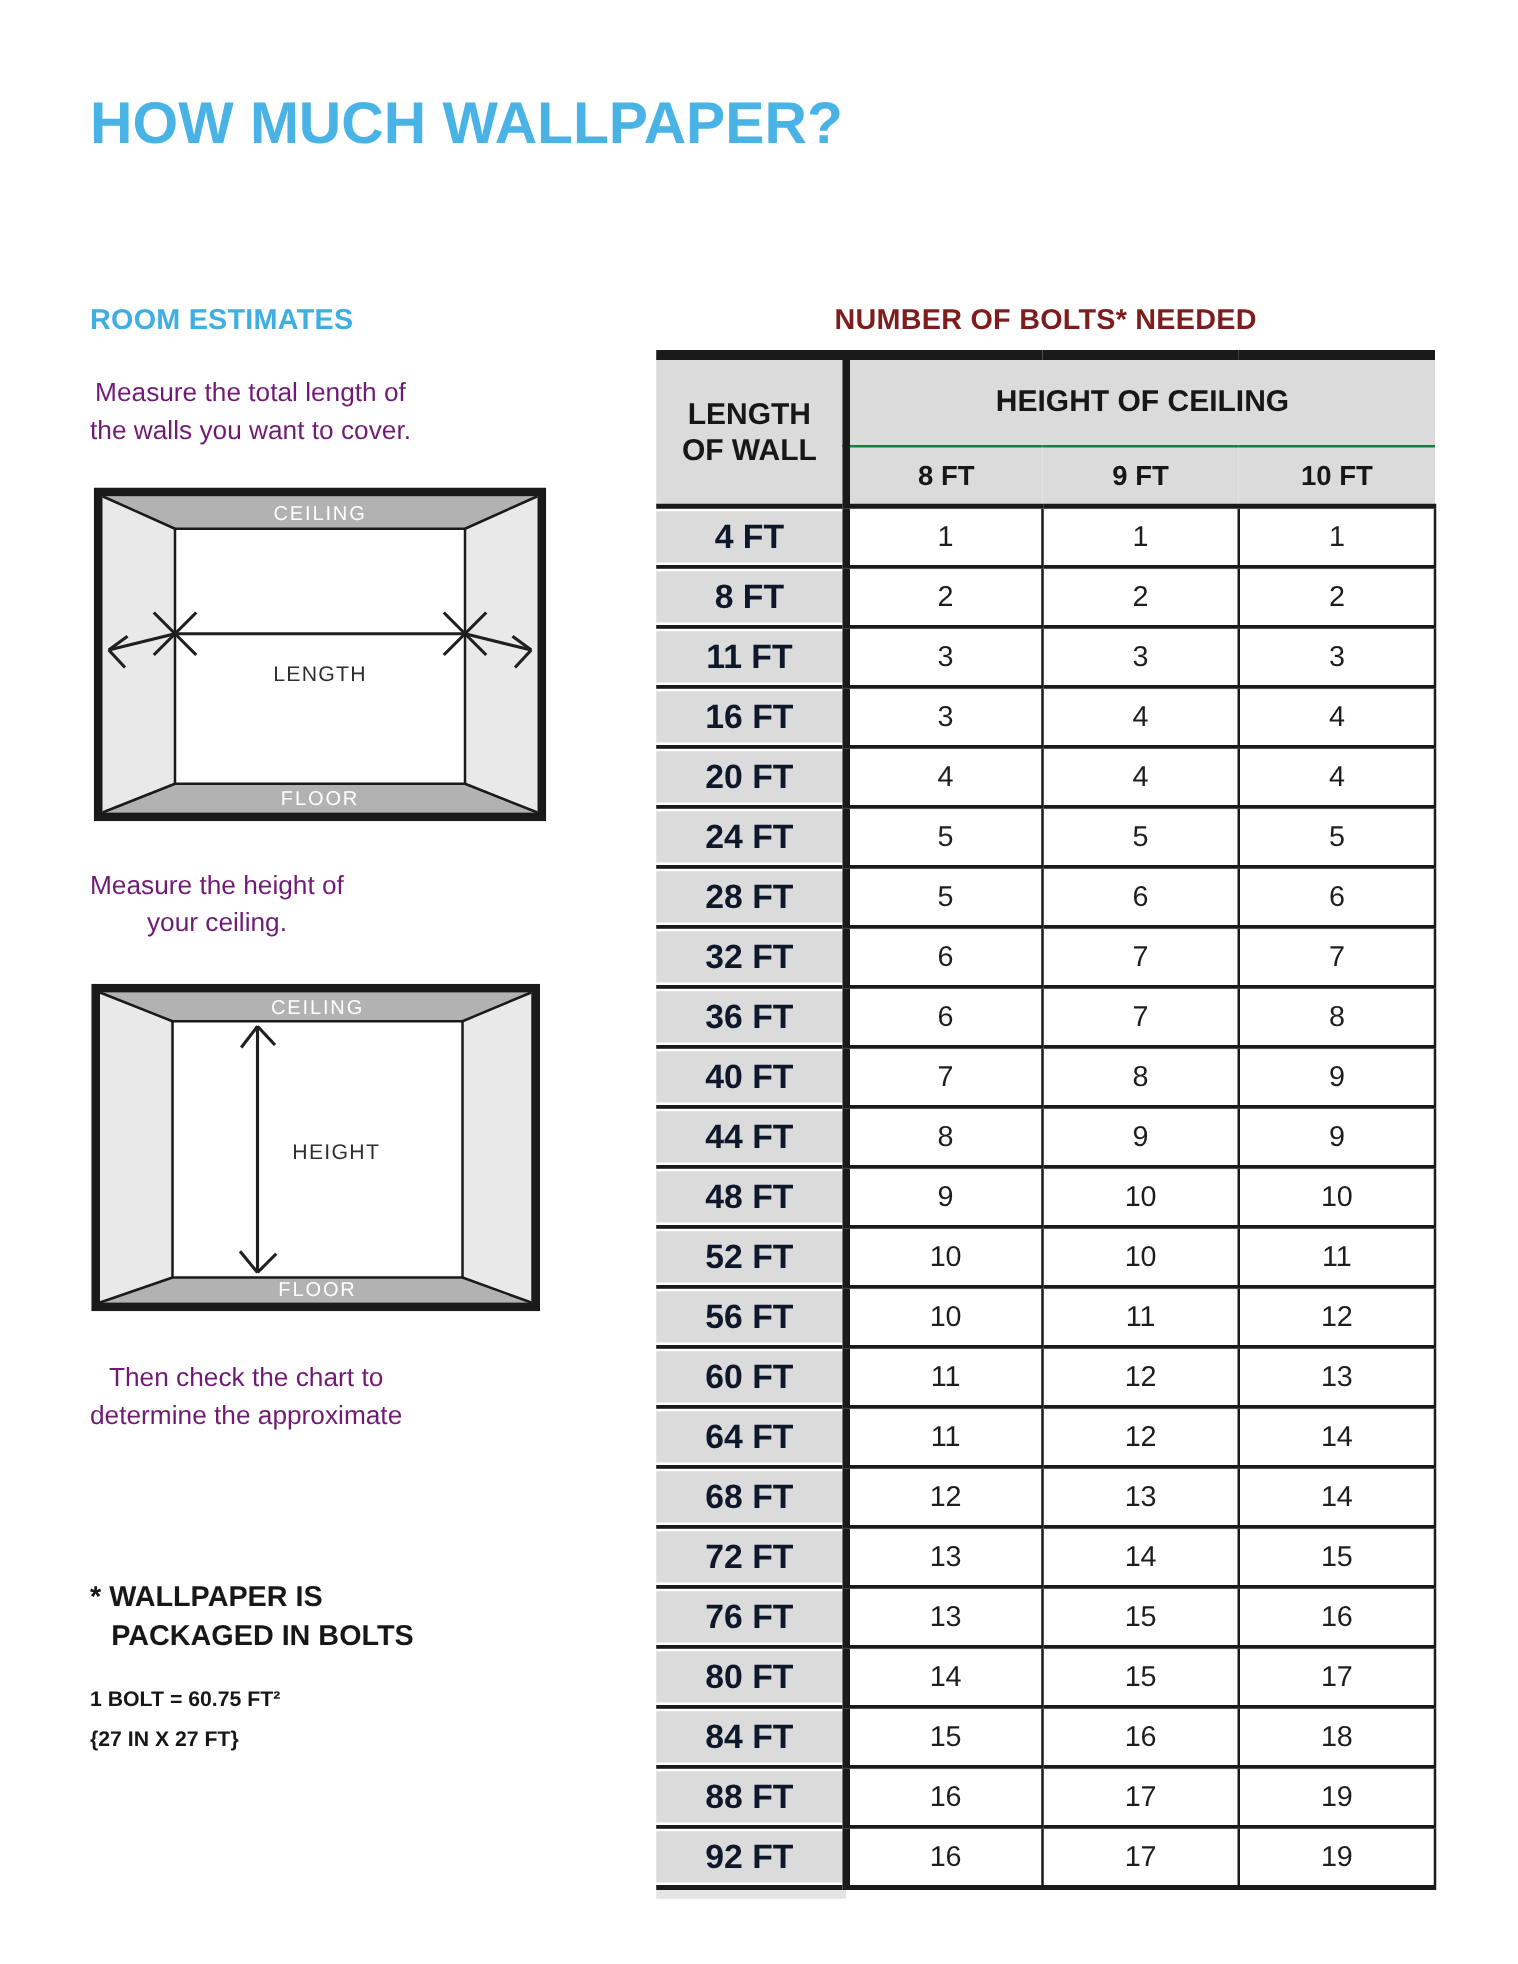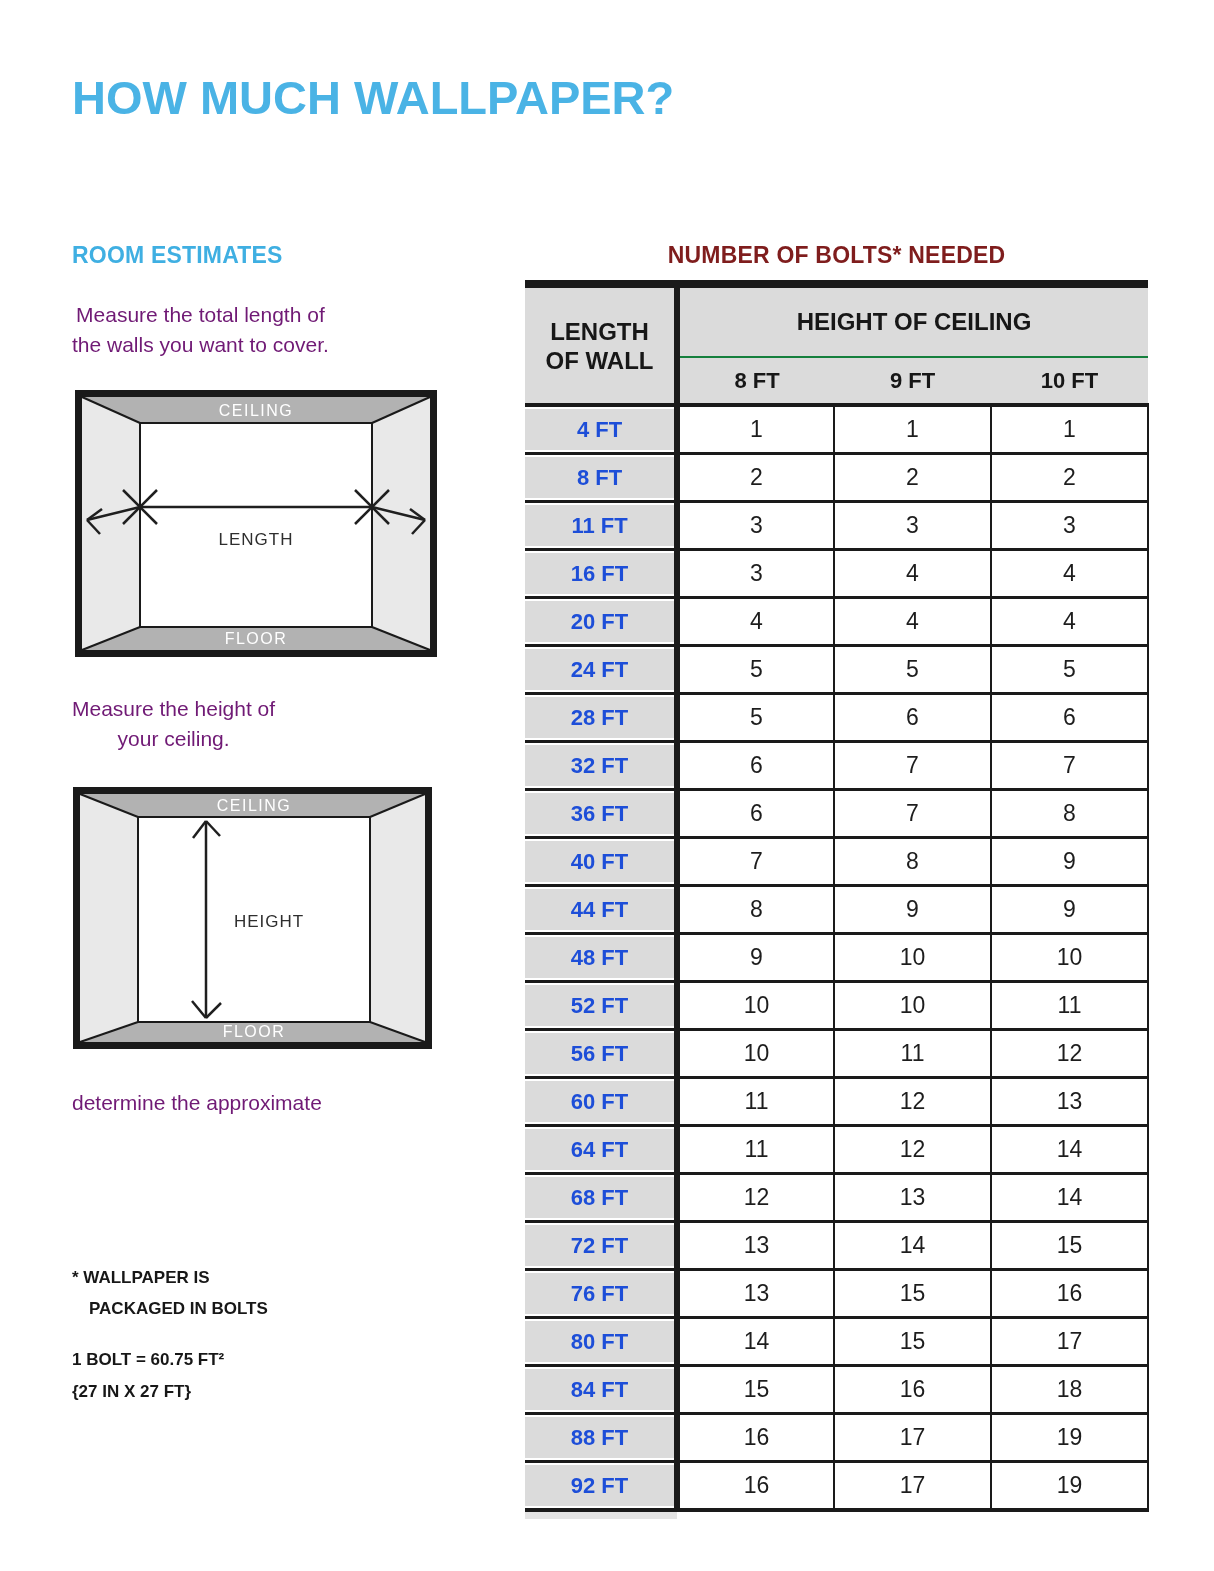--- a/index.html
+++ b/index.html
@@ -14,21 +14,21 @@
     font-size:47px; font-weight:700; letter-spacing:0px; color:#4ab3e5;
   }
   .left-col { position:absolute; left:72px; top:230px; width:410px; }
   .right-col { position:absolute; left:525px; top:230px; width:623px; }
   .left-col > div, .left-col > h2, .left-col > svg { position:absolute; left:0; }
   h2.sec-heading { margin:0; font-size:23px; font-weight:700; color:#3fafe2; letter-spacing:0.2px; }
   .step { font-size:21px; line-height:30px; color:#701a75;text-align:center; }
   .diagram { display:block; }
   .band-label { fill:#ffffff; font-size:16px; letter-spacing:1.5px; font-weight:400; }
   .dim-label { fill:#2e2e2e; font-size:17px; letter-spacing:1px; font-weight:400; }
-  .footnote { font-size:17px; font-weight:700; color:#171717; line-height:31px; }
+  .footnote { font-size:23px; font-weight:700; color:#171717; line-height:31px; }
   .footnote .hang { padding-left:17px; }
   .boltinfo { font-size:17px; font-weight:700; color:#171717; line-height:32px; }
   .table-heading {
     position:absolute; top:0; left:0; width:623px; text-align:center; margin:0;
     font-size:23px; font-weight:700; color:#7f1d1d; letter-spacing:0.2px;
   }
   .table-wrap { position:absolute; top:38px; left:0; }
   table.bolts {
     border-collapse:collapse; table-layout:fixed; width:623px;
     border-top:8px solid #1a1a1a; border-bottom:4px solid #1a1a1a;
@@ -39,21 +39,21 @@
     font-size:24px; font-weight:700; color:#171717; line-height:29px;
   }
   th.group {
     background:#dbdbdb; border-bottom:2px solid #15803d; height:68px;
     font-size:24px; font-weight:700; color:#171717;
   }
   th.sub { background:#dbdbdb; height:45px; font-size:22px; font-weight:700; color:#171717; }
   tbody th.rowhead {
     background:#dbdbdb; border-right:6px solid #1a1a1a; border-top:3px solid #1a1a1a;
     box-shadow: inset 0 2px 0 #ffffff, inset 0 -2px 0 #ffffff;
-    font-size:22px; font-weight:700; color:#1d4ed8; height:45px;
+    font-size:27px; font-weight:700; color:#0f172a; height:45px;
   }
   tbody td {
     background:#ffffff; border:2px solid #1a1a1a; border-top-width:3px;
     font-size:23px; font-weight:400; color:#1d1d1d; height:45px;
   }
   tbody tr:first-child th, tbody tr:first-child td { border-top-width:4px; }
   .table-tab { width:152px; height:7px; background:#e4e4e4; }
 </style>
 </head>
 <body>
@@ -126,20 +126,21 @@
         <line x1="133" y1="34" x2="147" y2="49"></line>
         <line x1="133" y1="231" x2="119" y2="214"></line>
         <line x1="133" y1="231" x2="148" y2="216"></line>
       </g>
       <text class="band-label" x="181" y="24" text-anchor="middle">CEILING</text>
       <text class="band-label" x="181" y="250" text-anchor="middle">FLOOR</text>
       <text class="dim-label" x="196" y="140" text-anchor="middle">HEIGHT</text>
     </svg>
 
     <div class="step" style="top:846px;">
+      <div>Then check the chart to</div>
       <div>determine the approximate</div>
     </div>
 
     <div class="footnote" style="top:1020px;">
       <div>* WALLPAPER IS</div>
       <div class="hang">PACKAGED IN BOLTS</div>
     </div>
 
     <div class="boltinfo" style="top:1102px;">
       <div>1 BOLT = 60.75 FT²</div>

